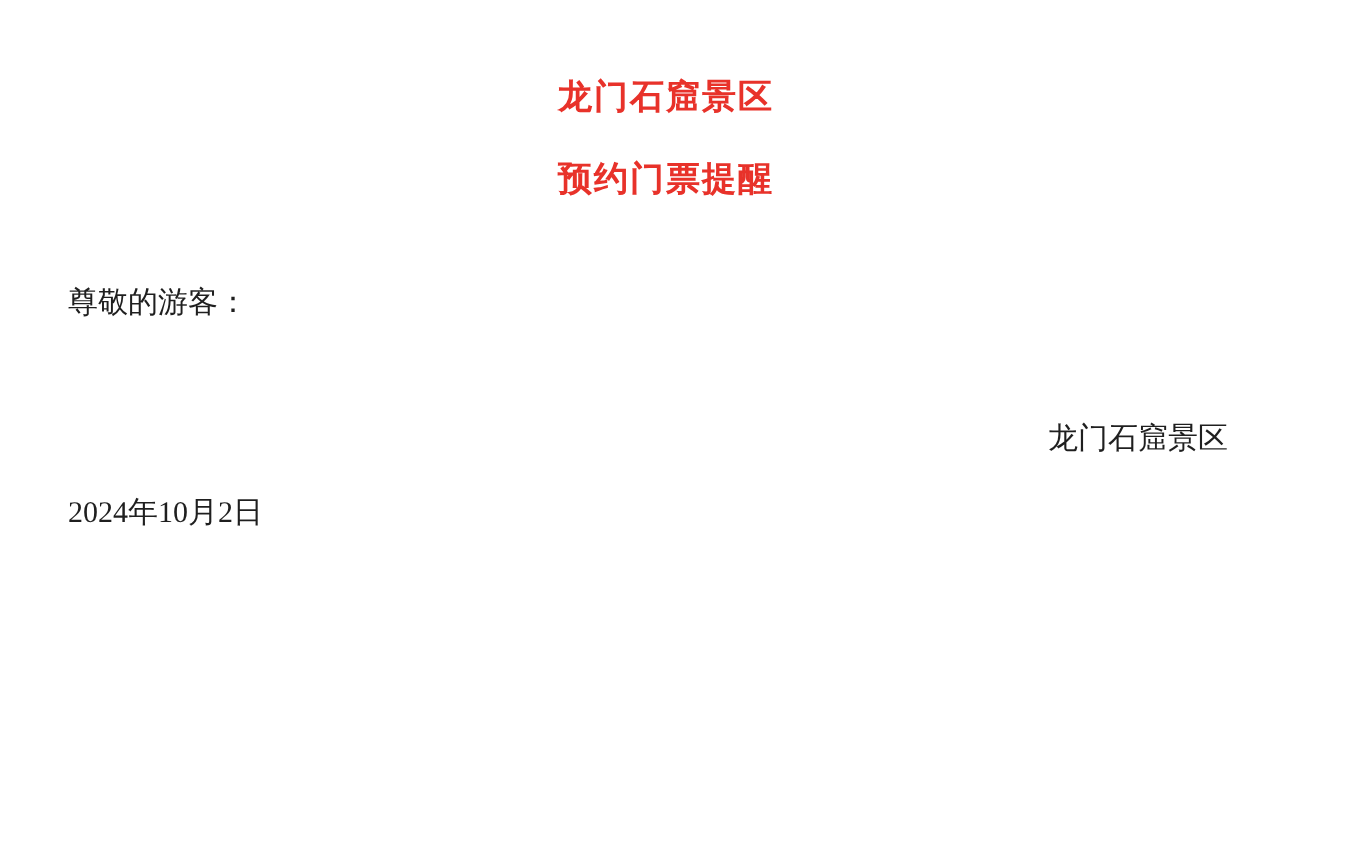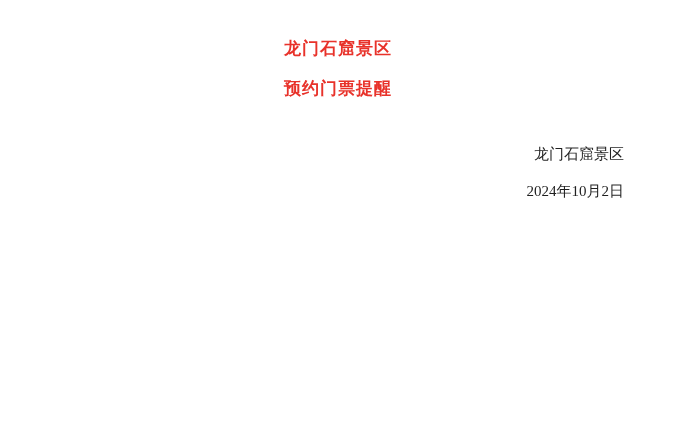--- a/index.html
+++ b/index.html
@@ -11,37 +11,36 @@
     height: 424px;
     background: #ffffff;
     font-family: "Liberation Serif", "DejaVu Serif", serif;
     color: #222222;
     overflow: hidden;
   }
   .notice {
     width: 676px;
     height: 424px;
     box-sizing: border-box;
-    padding: 26px 34px 10px 34px;
+    padding: 26px 44px 10px 34px;
     position: relative;
   }
   .title-block {
     text-align: center;
     color: #e8322a;
     font-weight: bold;
     font-size: 17px;
     line-height: 1.0;
     letter-spacing: 1px;
   }
   .title-line-1 {
     margin-top: 14px;
   }
   .title-line-2 {
     margin-top: 24px;
-    font-family: Liberation Mono, monospace;
   }
   .salutation {
     margin-top: 42px;
     font-size: 15px;
     line-height: 1.6;
     color: #1f1f1f;
   }
   .body-para {
     margin-top: 14px;
     font-size: 15px;
@@ -60,37 +59,38 @@
   }
   .signature {
     margin-top: 42px;
     text-align: right;
     font-size: 15px;
     line-height: 1.9;
     color: #1f1f1f;
     padding-right: 18px;
   }
   .sign-date {
-    text-align: right;
+    text-align: left;
     font-size: 15px;
     line-height: 1.9;
     color: #1f1f1f;
     padding-right: 18px;
     margin-top: 8px;
   }
 </style>
 </head>
 <body>
 
 <div class="notice">
 
   <div class="title-block">
     <div class="title-line-1">龙门石窟景区</div>
     <div class="title-line-2">预约门票提醒</div>
   </div>
 
+  <div class="salutation">尊敬的游客：</div>
 
 
 
   <div class="signature">龙门石窟景区</div>
   <div class="sign-date">2024年10月2日</div>
 
 </div>
 
 </body></html>

